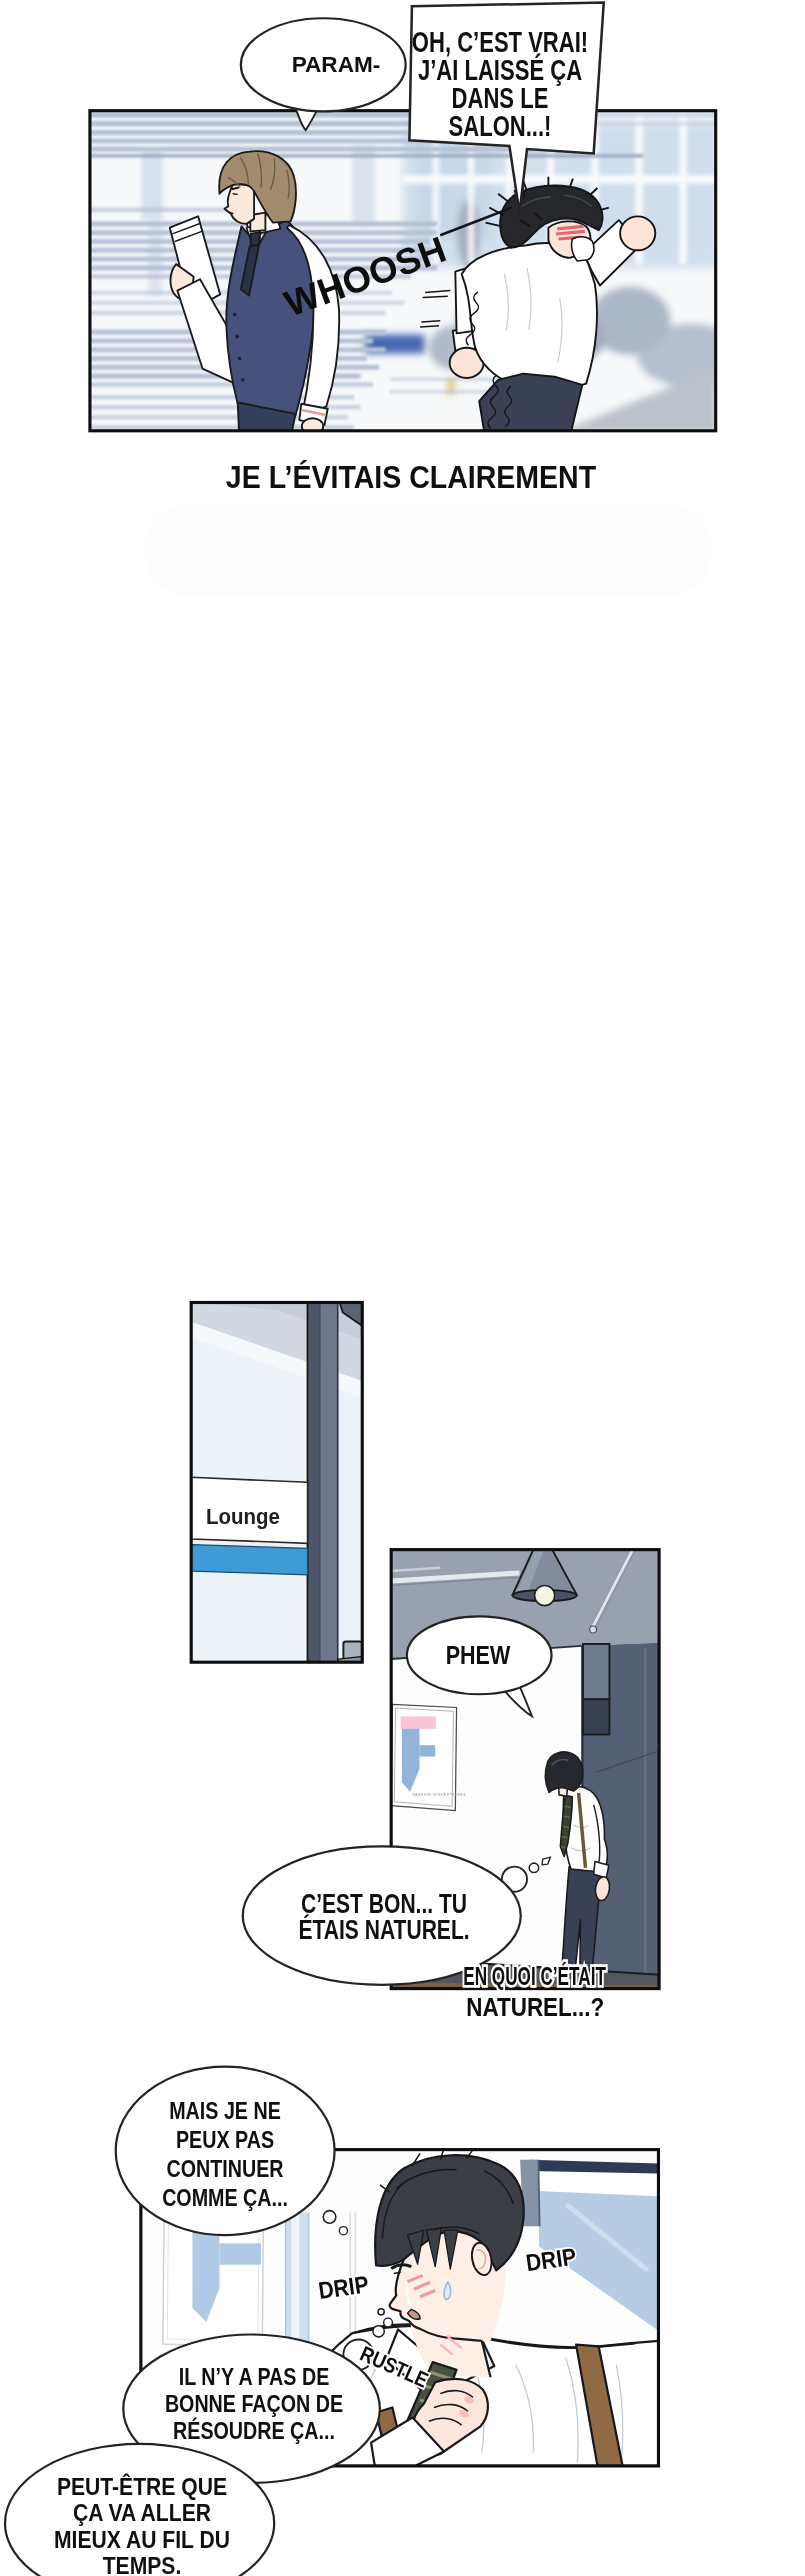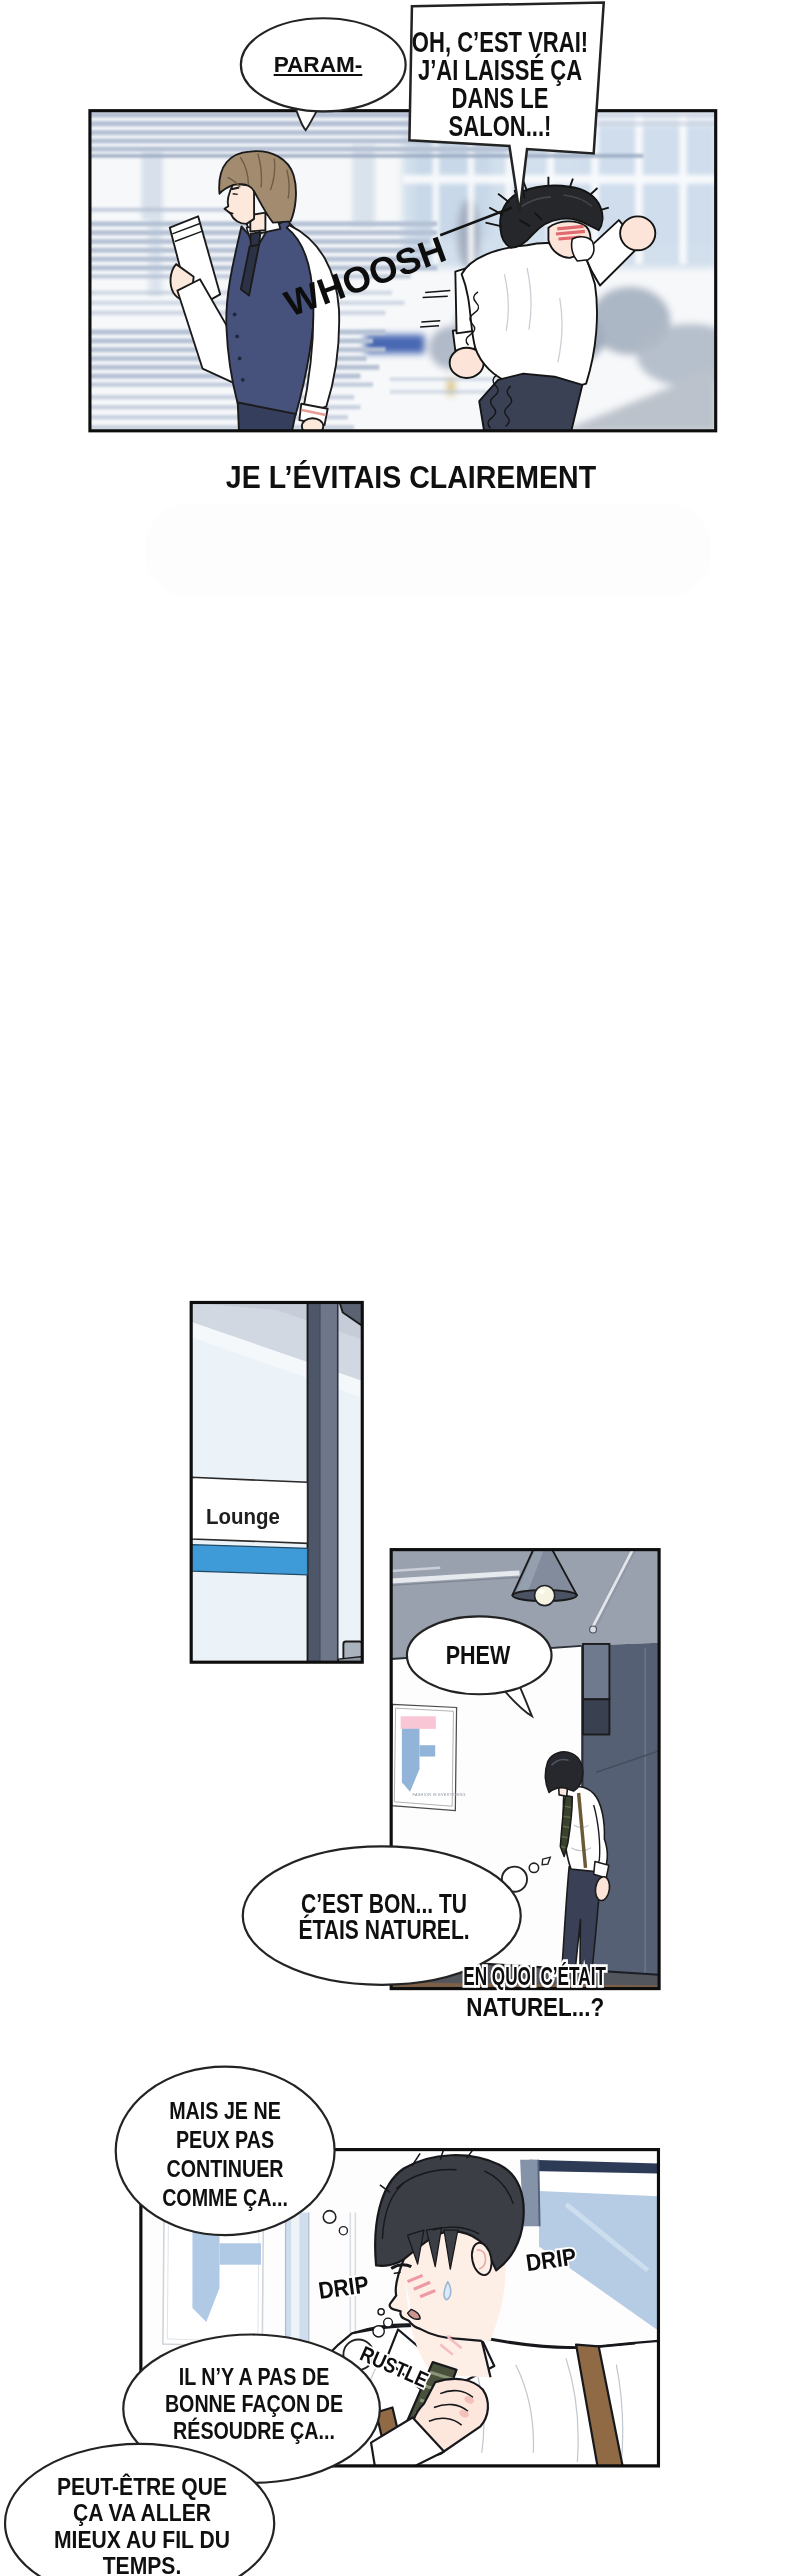--- a/index.html
+++ b/index.html
@@ -402,21 +402,21 @@
   <text transform="translate(851 3206) scale(0.85 1)">NATUREL...?</text>
 </g>
 
 <text transform="translate(548 3650) rotate(-8) scale(0.88 1)" font-weight="bold" font-size="38" fill="#0d0d0d" stroke="#ffffff" stroke-width="6" paint-order="stroke" text-anchor="middle">DRIP</text>
 
 <text transform="translate(878 3606) rotate(-8) scale(0.88 1)" font-weight="bold" font-size="38" fill="#0d0d0d" stroke="#ffffff" stroke-width="6" paint-order="stroke" text-anchor="middle">DRIP</text>
 
 <text transform="translate(622 3774) rotate(24) scale(0.84 1)" font-weight="bold" font-size="34" fill="#0d0d0d" stroke="#ffffff" stroke-width="6" paint-order="stroke" text-anchor="middle">RUSTLE</text>
 </svg>
 
-<div class="bt" style="left:318px;top:52px;font-size:22.6px;text-decoration:underline;">PARAM-</div>
+<div class="bt" style="left:336px;top:52px;font-size:22.6px;">PARAM-</div>
 
 <div class="bt" style="left:500px;top:28px;font-size:29px;line-height:28px;transform:scaleX(0.76);">OH, C’EST VRAI!<br>J’AI LAISSÉ ÇA<br>DANS LE<br>SALON...!</div>
 
 <div class="bt" style="left:411px;top:460px;font-size:31px;transform:scaleX(0.92);">JE L’ÉVITAIS CLAIREMENT</div>
 
 <div class="bt" style="left:243px;top:1504px;font-size:22px;color:#202022;transform:scaleX(0.93);">Lounge</div>
 
 <div class="bt" style="left:478px;top:1641px;font-size:25px;transform:scaleX(0.86);">PHEW</div>
 
 <div class="bt" style="left:384px;top:1891px;font-size:27px;line-height:26px;transform:scaleX(0.78);">C’EST BON... TU<br>ÉTAIS NATUREL.</div>

